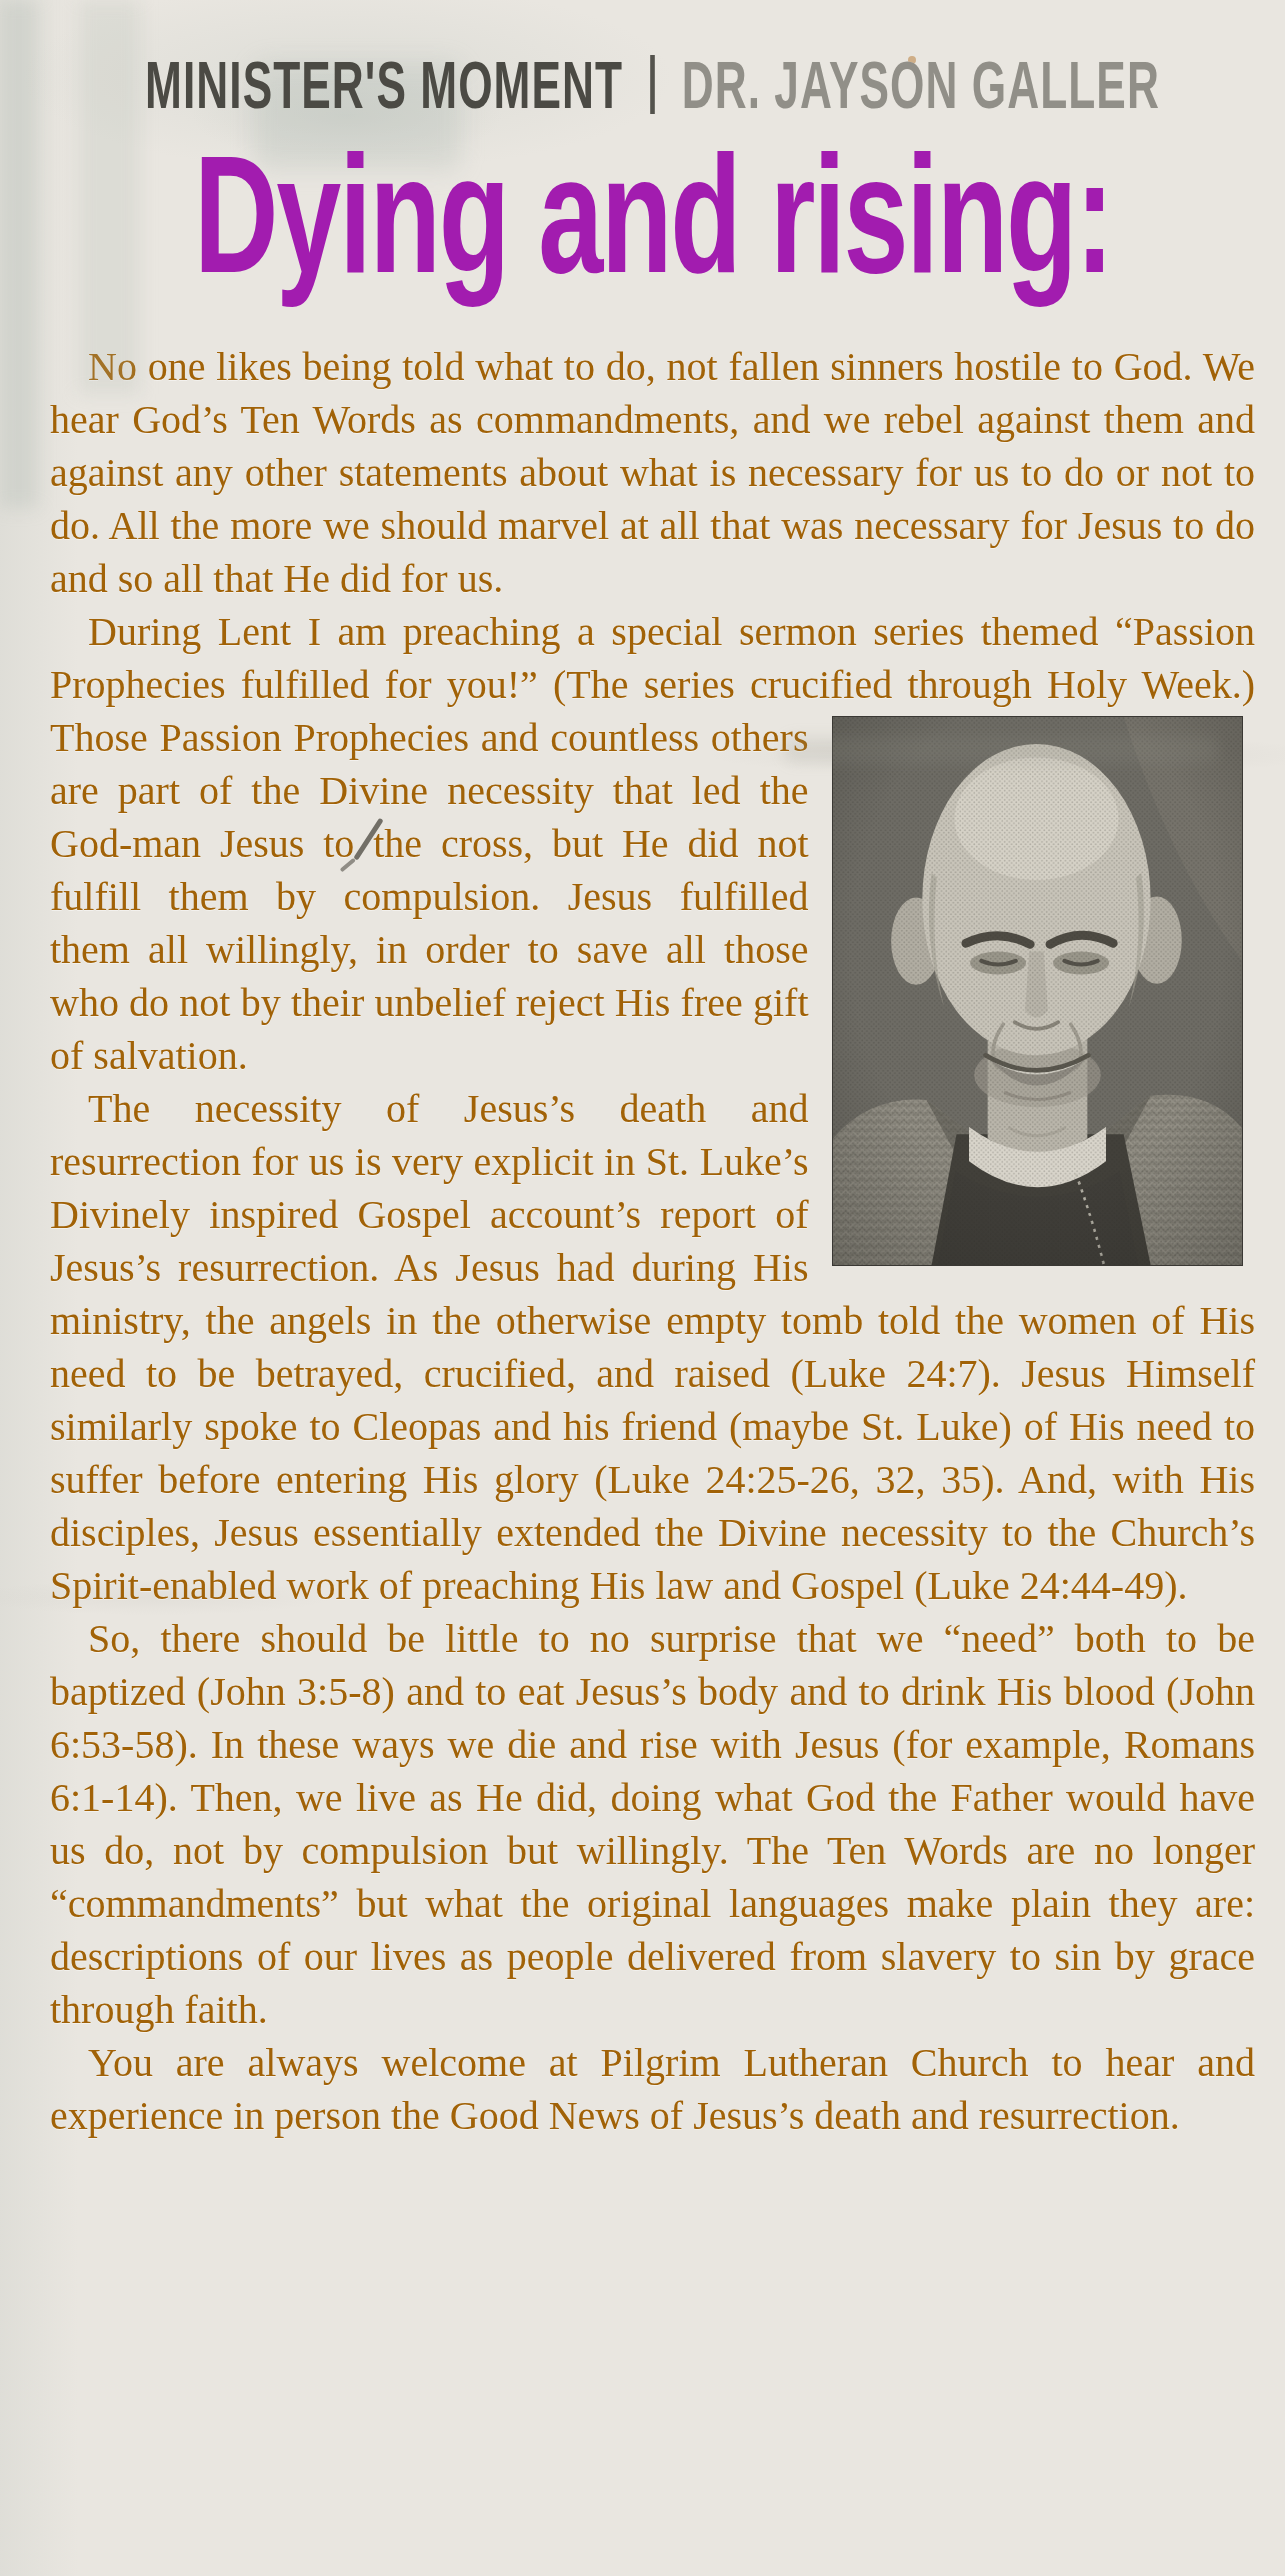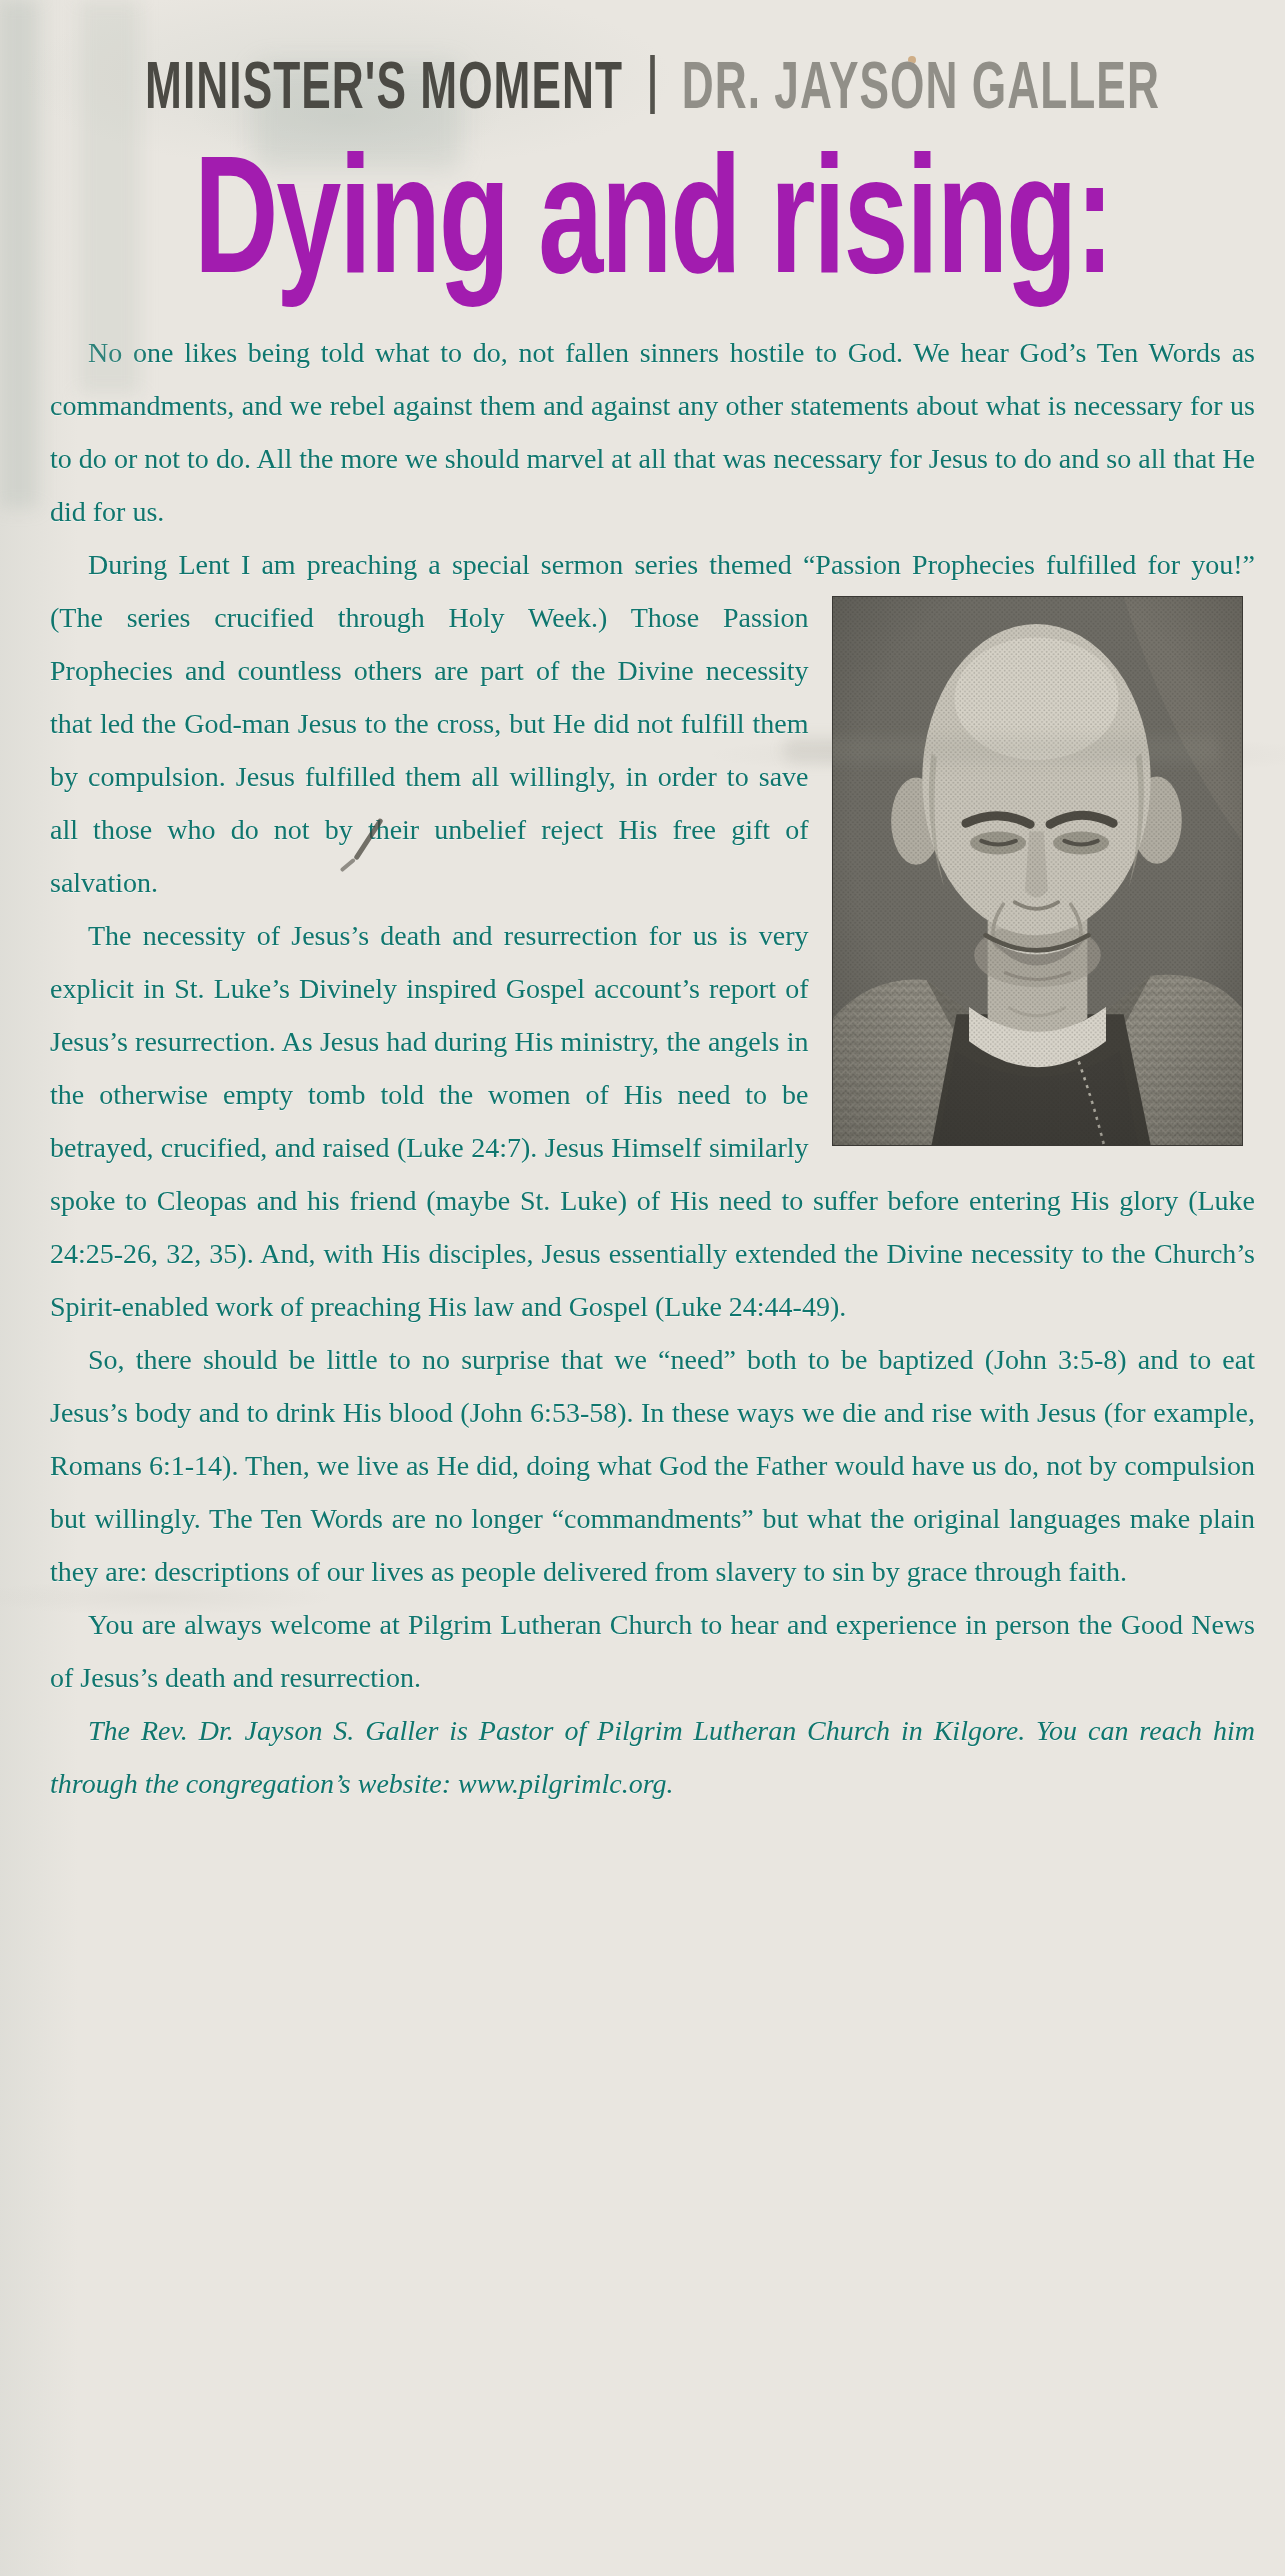--- a/index.html
+++ b/index.html
@@ -49,24 +49,24 @@
   .hl-line { position: relative; height: 193px; }
   .hl-text {
     position: absolute; left: 50%; top: 0;
     line-height: 193px; font-size: 167px;
     letter-spacing: -3.1px; white-space: nowrap;
     transform: translateX(-50%) scaleX(0.70);
   }
 
   
   .body-copy {
-    margin-top: 15px;
-    font-size: 28px;
+    margin-top: 29px;
+    font-size: 40px;
     line-height: 53px;
-    color: #0f766e;
+    color: #a16207;
     text-align: justify;
     text-shadow: 0 1px 0.5px rgba(255,255,255,0.45);
   }
   .body-copy p { margin: 0; text-indent: 38px; }
   .tagline { font-style: italic; }
 
   
   .photo {
     float: right;
     width: 409px; height: 548px;
@@ -185,17 +185,16 @@
           <path d="M340 792 Q392 822 446 792" stroke="#a5a196" stroke-width="6" fill="none" stroke-linecap="round" opacity="0.7"></path>
 
           <rect width="788" height="1056" fill="url(#dots)" opacity="0.22"></rect>
           <rect width="788" height="1056" fill="url(#vig)"></rect>
         </svg>
         </span><span>Holy Week.) Those Passion Prophecies and countless others are part of the Divine necessity that led the God-man Jesus to the cross, but He did not fulfill them by compulsion. Jesus fulfilled them all willingly, in order to save all those who do not by their unbelief reject His free gift of salvation.</span></p>
 
     <p>The necessity of Jesus’s death and resurrection for us is very explicit in St. Luke’s Divinely inspired Gospel account’s report of Jesus’s resurrection. As Jesus had during His ministry, the angels in the otherwise empty tomb told the women of His need to be betrayed, crucified, and raised (Luke 24:7). Jesus Himself similarly spoke to Cleopas and his friend (maybe St. Luke) of His need to suffer before entering His glory (Luke 24:25-26, 32, 35). And, with His disciples, Jesus essentially extended the Divine necessity to the Church’s Spirit-enabled work of preaching His law and Gospel (Luke 24:44-49).</p>
     <p>So, there should be little to no surprise that we “need” both to be baptized (John 3:5-8) and to eat Jesus’s body and to drink His blood (John 6:53-58). In these ways we die and rise with Jesus (for example, Romans 6:1-14). Then, we live as He did, doing what God the Father would have us do, not by compulsion but willingly. The Ten Words are no longer “commandments” but what the original languages make plain they are: descriptions of our lives as people delivered from slavery to sin by grace through faith.</p>
     <p>You are always welcome at Pilgrim Lutheran Church to hear and experience in person the Good News of Jesus’s death and resurrection.</p>
-    <p class="tagline">The Rev. Dr. Jayson S. Galler is Pastor of Pilgrim Lutheran Church in Kilgore. You can reach him through the congregation’s website: www.pilgrimlc.org.</p>
   </section>
 
 </div>
 
 
 </body></html>

